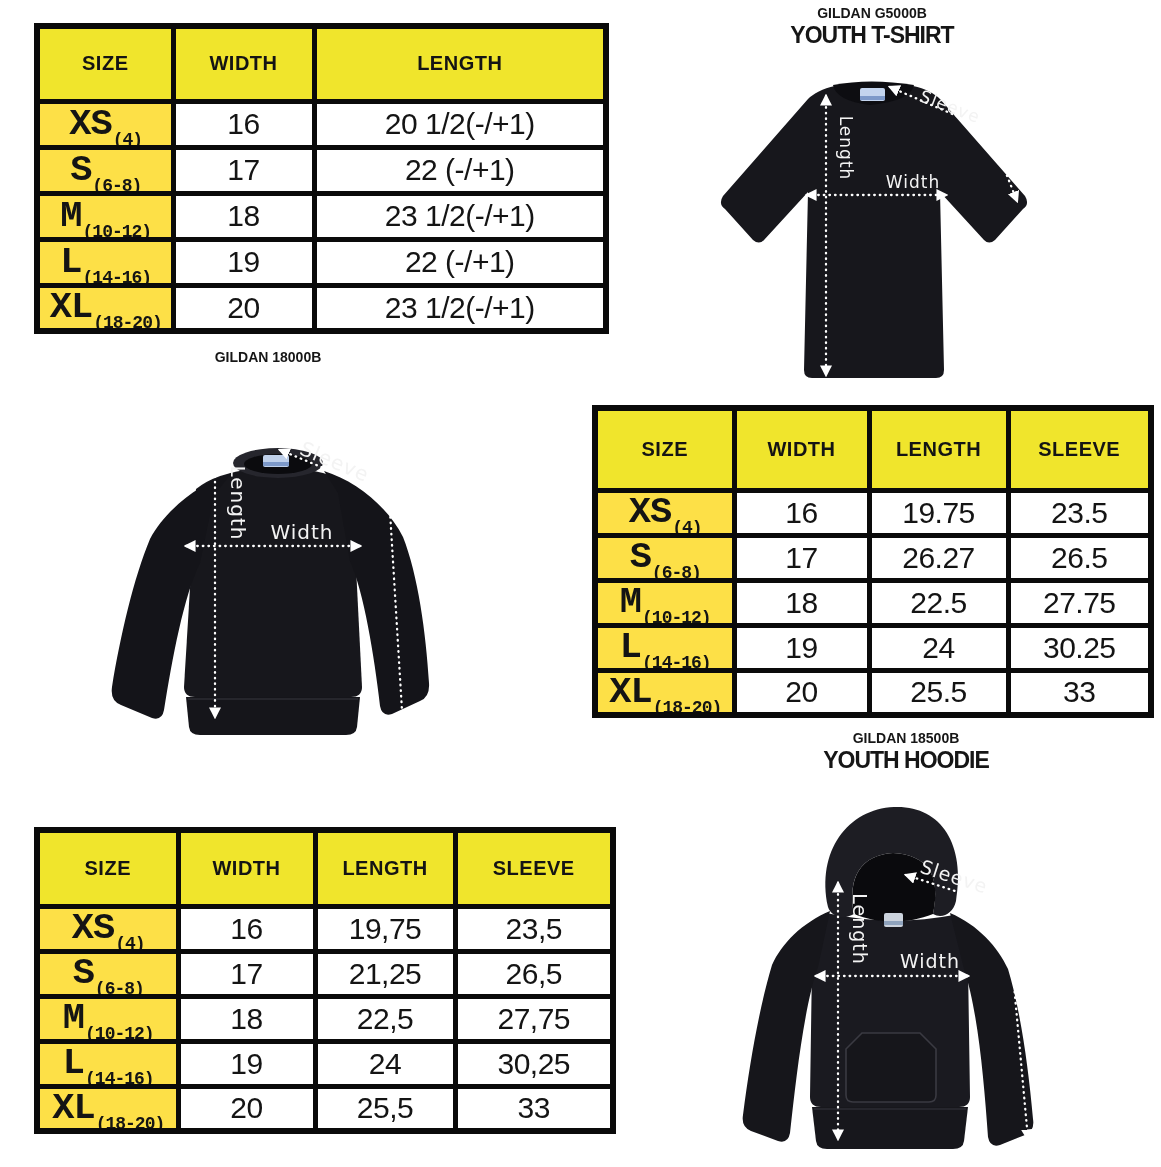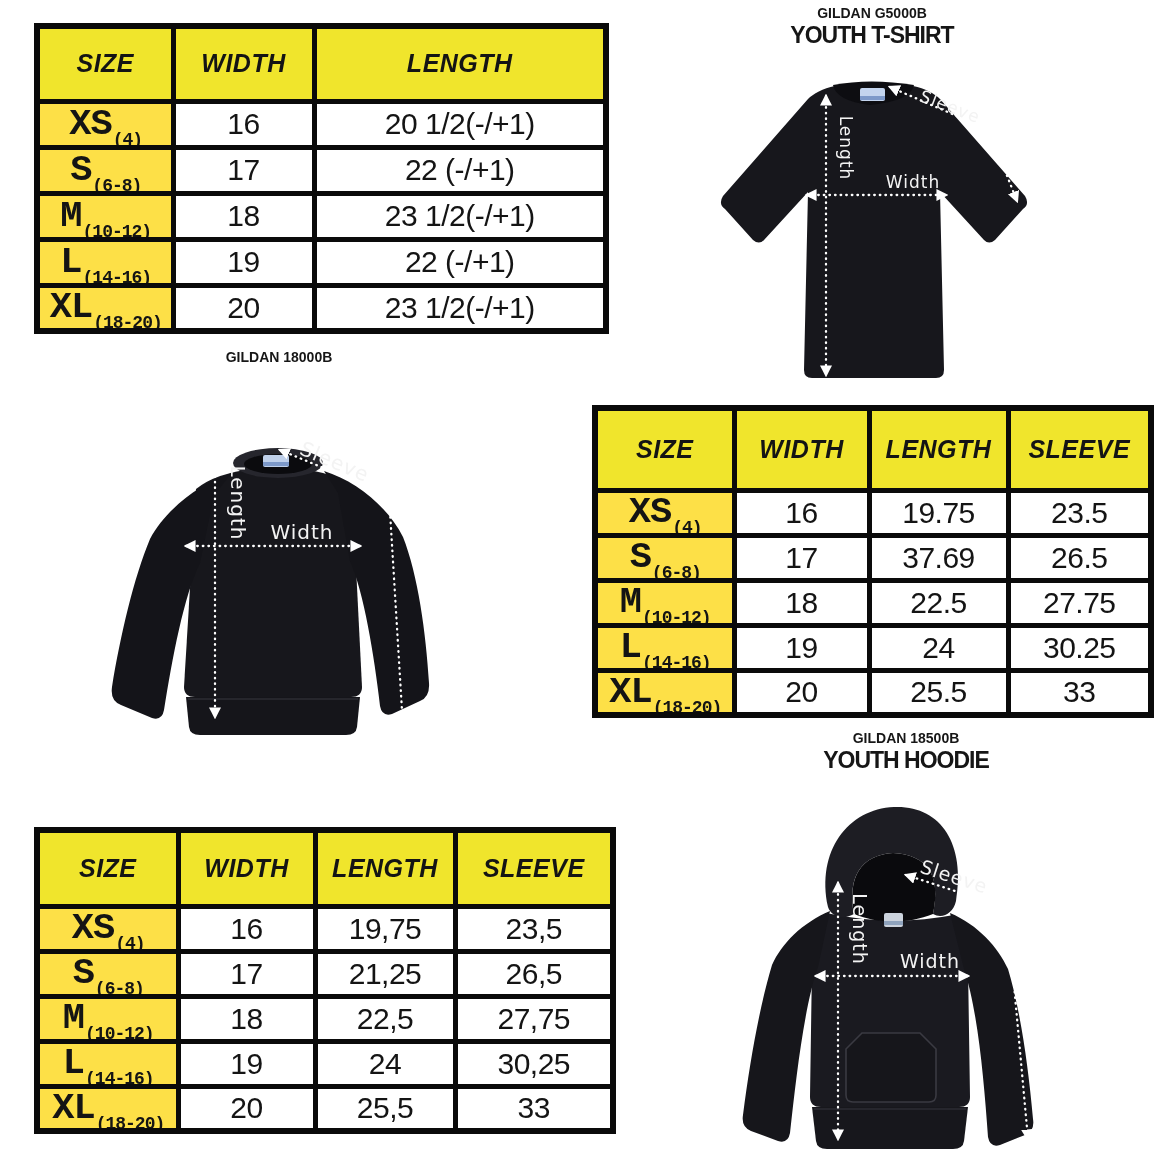--- a/index.html
+++ b/index.html
@@ -10,23 +10,22 @@
   
   table.size-table{
     position:absolute;border-collapse:collapse;table-layout:fixed;
     border:6px solid #0a0a0a;background:#fff;
   }
   .size-table th,.size-table td{
     border:5px solid #0a0a0a;text-align:center;vertical-align:middle;
     padding:0;overflow:hidden;white-space:nowrap;
   }
   .size-table th{
-    background:#f0e52c;font-size:25px;font-weight:bold;color:#141414;
+    background:#f0e52c;font-size:20px;font-weight:bold;color:#141414;
     letter-spacing:0.5px;
-    font-style:italic;
   }
   td.size-cell{background:#fde047;color:#141414;line-height:1;font-family:Liberation Mono, monospace;}
   .sz{font-size:37px;font-weight:bold;letter-spacing:-1px;}
   .sub{font-size:18px;font-weight:bold;position:relative;top:11px;left:1px;letter-spacing:-1px;}
   td.val{background:#ffffff;font-size:30px;font-weight:normal;letter-spacing:-0.5px;color:#141414;}
   #table-tshirt thead tr{height:75px}   #table-tshirt tbody tr{height:46px}
   #table-sweat  thead tr{height:82px}   #table-sweat  tbody tr{height:45px}
   #table-hoodie thead tr{height:76px}   #table-hoodie tbody tr{height:45px}
   
   .product-title{position:absolute;text-align:center;color:#161616;line-height:1.08;}
@@ -108,21 +107,21 @@
     </g>
 
     <line class="mline" x1="121" y1="26" x2="121" y2="305" marker-start="url(#aT)" marker-end="url(#aT)"></line>
     <line class="mline" x1="102" y1="125" x2="241" y2="125" marker-start="url(#aT)" marker-end="url(#aT)"></line>
     <polyline class="mline" points="185,17 284,60 312,131" marker-start="url(#aT)" marker-end="url(#aT)"></polyline>
     <text class="glabel" font-size="17" transform="translate(135,78) rotate(90)" text-anchor="middle">Length</text>
     <text class="glabel" font-size="17" x="208" y="118" text-anchor="middle">Width</text>
     <text class="glabel" font-size="17" transform="translate(243,42) rotate(21)" text-anchor="middle">Sleeve</text>
   </svg>
 
-  <div class="product-title" style="left:99px;top:350px;width:360px;">
+  <div class="product-title" style="left:88px;top:350px;width:360px;">
     <div class="brand">GILDAN 18000B</div>
   </div>
 
   <svg class="fig" style="left:100px;top:437px;" width="330" height="310" viewBox="0 0 330 310">
     <defs>
       <marker id="aS" viewBox="0 0 10 10" refX="8" refY="5" markerWidth="5.2" markerHeight="5.2" orient="auto-start-reverse">
         <path d="M0 0 L10 5 L0 10 Z" fill="#ffffff"></path>
       </marker>
     </defs>
     <g>
@@ -166,21 +165,21 @@
     <tbody>
       <tr>
         <td class="size-cell"><span class="sz">XS</span><span class="sub">(4)</span></td>
         <td class="val">16</td>
         <td class="val">19.75</td>
         <td class="val">23.5</td>
       </tr>
       <tr>
         <td class="size-cell"><span class="sz">S</span><span class="sub">(6-8)</span></td>
         <td class="val">17</td>
-        <td class="val">37.69</td>
+        <td class="val">26.27</td>
         <td class="val">26.5</td>
       </tr>
       <tr>
         <td class="size-cell"><span class="sz">M</span><span class="sub">(10-12)</span></td>
         <td class="val">18</td>
         <td class="val">22.5</td>
         <td class="val">27.75</td>
       </tr>
       <tr>
         <td class="size-cell"><span class="sz">L</span><span class="sub">(14-16)</span></td>

